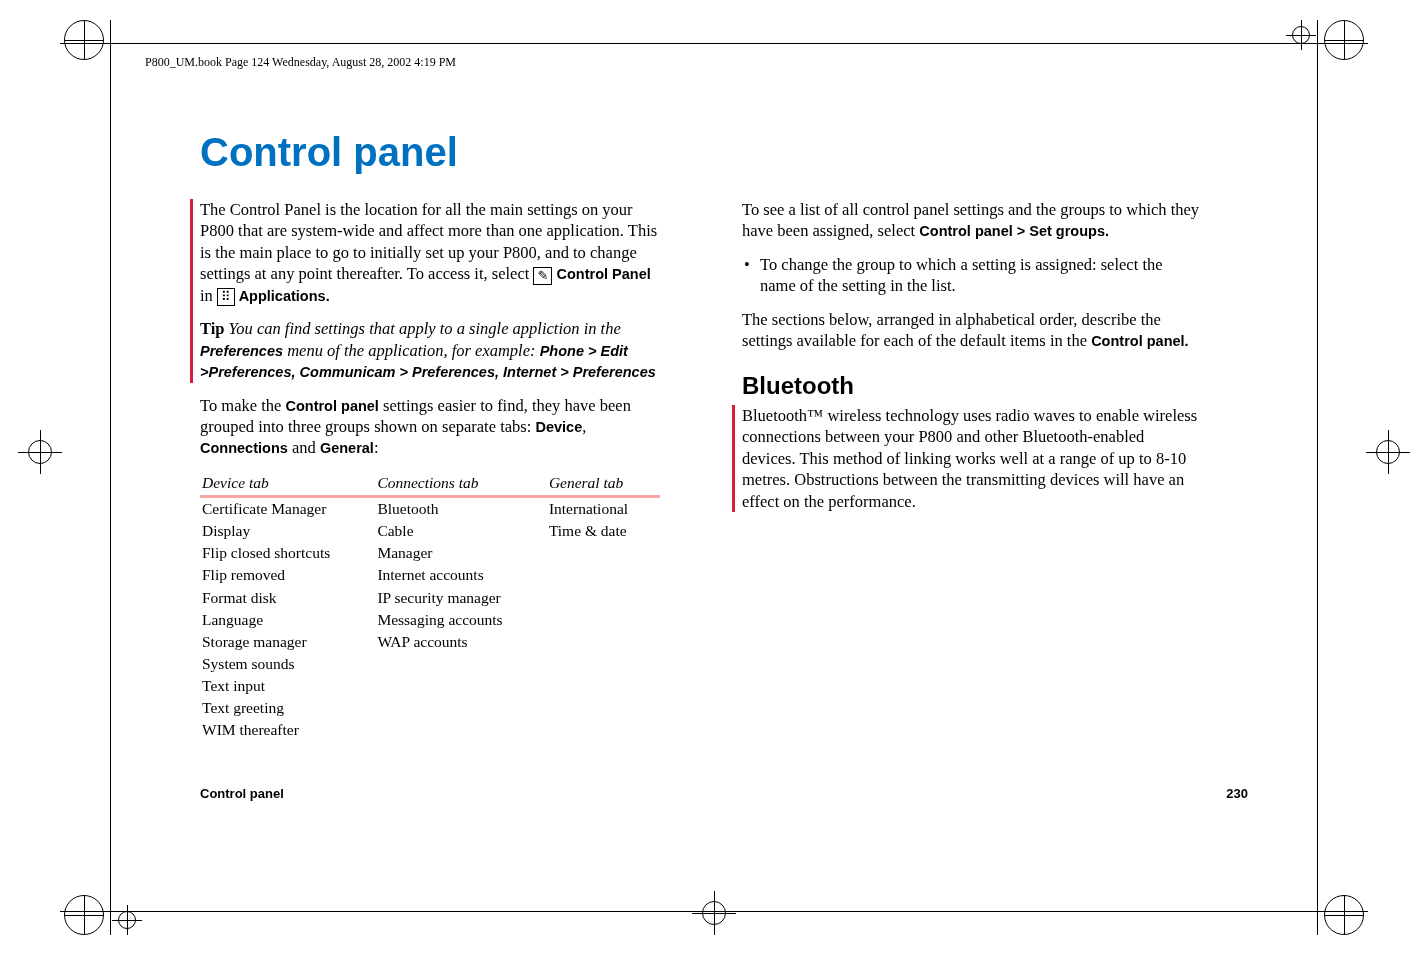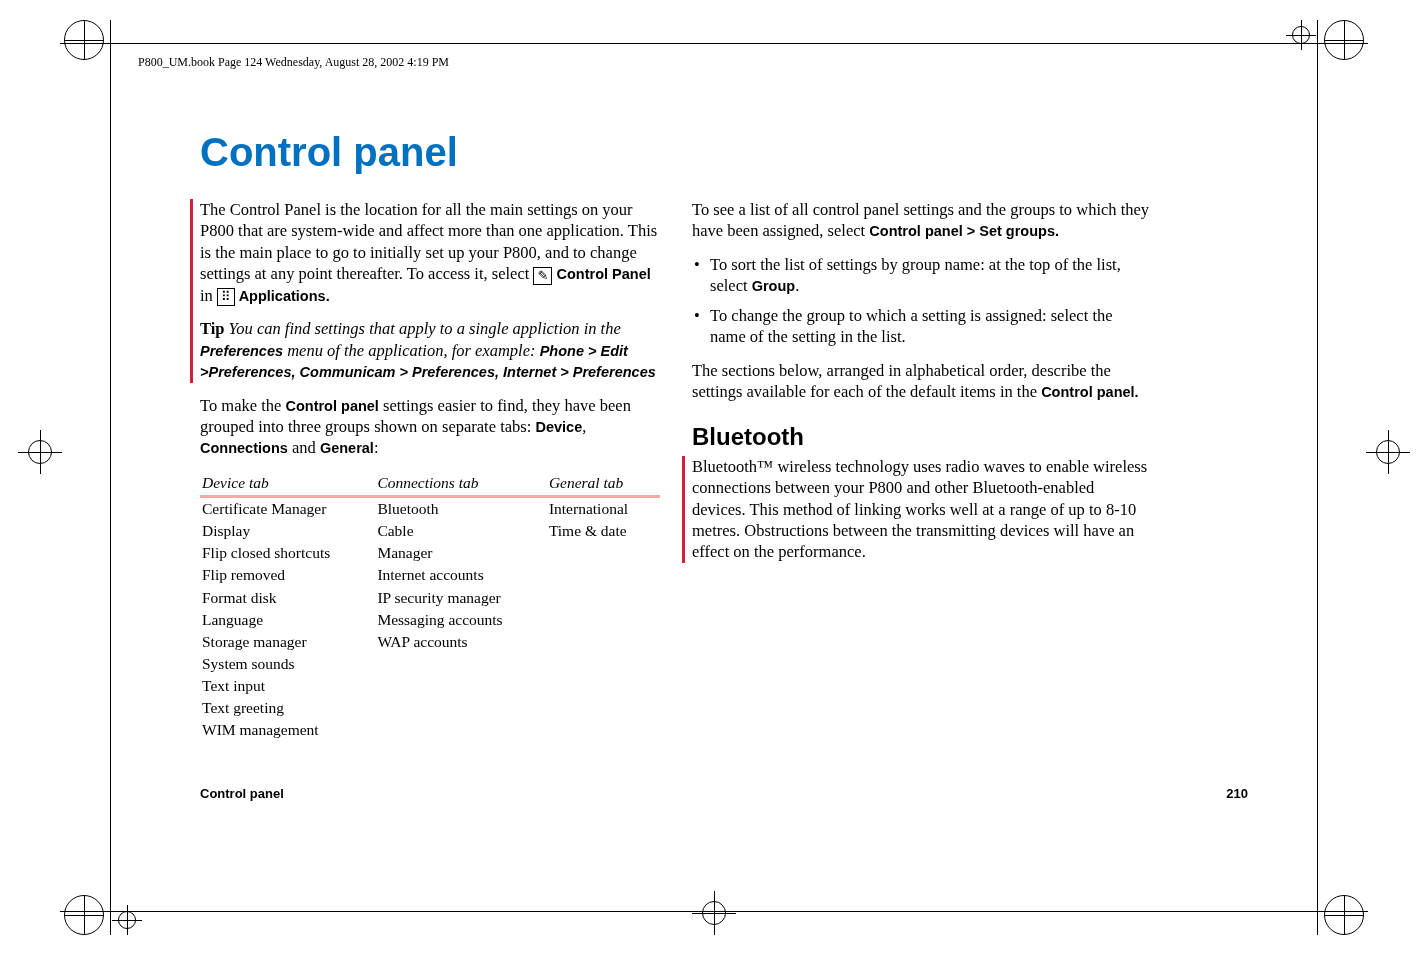--- a/index.html
+++ b/index.html
@@ -41,42 +41,42 @@
   .print-cross::before { left: 0; right: 0; top: 50%; height: 1px; }
   .print-cross::after  { top: 0; bottom: 0; left: 50%; width: 1px; }
   .print-cross .ring {
     position:absolute; left:50%; top:50%;
     width:22px; height:22px; border:1px solid #000; border-radius:50%;
     transform: translate(-50%,-50%);
   }
 
   .header-line {
     position: absolute;
-    left: 138px;
+    left: 145px;
     top: 55px;
     font-size: 12px;
     font-family: "Times New Roman", serif;
   }
 
   .page {
     position: absolute;
     left: 200px;
     right: 180px;
     top: 130px;
   }
   h1.title {
     color: #0070c0;
     font-family: Arial, Helvetica, sans-serif;
     font-weight: bold;
     font-size: 40px;
     margin: 0 0 24px 0;
   }
   .columns {
     display: flex;
-    gap: 32px;
+    gap: 82px;
   }
   .col {
     width: 460px;
     font-size: 16.5px;
     line-height: 1.3;
   }
   .col p { margin: 0 0 12px 0; }
   .bold-sans { font-family: Arial, Helvetica, sans-serif; font-weight: bold; font-size: 14.5px; }
   .italic { font-style: italic; }
   .tip-label { font-weight: bold; }
@@ -265,49 +265,46 @@
               <td>Text input</td>
               <td></td>
               <td></td>
             </tr>
           <tr>
               <td>Text greeting</td>
               <td></td>
               <td></td>
             </tr>
           <tr>
-              <td>WIM management</td>
+              <td>WIM thereafter</td>
               <td></td>
               <td></td>
             </tr>
         </tbody>
       </table>
     </div>
 
     <div class="col">
       <p>
         <span>To see a list of all control panel settings and the groups to which they have been assigned, select </span>
         <span class="bold-sans">Control panel &gt; Set groups.</span>
       </p>
       <ul class="bullets">
-        <li>
-          <span>To sort the list of settings by group name: at the top of the list, select </span><span class="bold-sans">Group</span><span>.</span>
-        </li>
         <li>
           <span>To change the group to which a setting is assigned: select the name of the setting in the list.</span>
         </li>
       </ul>
       <p>
         <span>The sections below, arranged in alphabetical order, describe the settings available for each of the default items in the </span>
         <span class="bold-sans">Control panel.</span>
       </p>
       <h2 class="section">Bluetooth</h2>
       <div class="change-bar" style="border-left-width:3px;">
         <p>Bluetooth™ wireless technology uses radio waves to enable wireless connections between your P800 and other Bluetooth-enabled devices. This method of linking works well at a range of up to 8-10 metres. Obstructions between the transmitting devices will have an effect on the performance.</p>
       </div>
     </div>
   </div>
 </div>
 
 <div class="footer">
   <span>Control panel</span>
-  <span>210</span>
+  <span>230</span>
 </div>
 
 </body></html>

